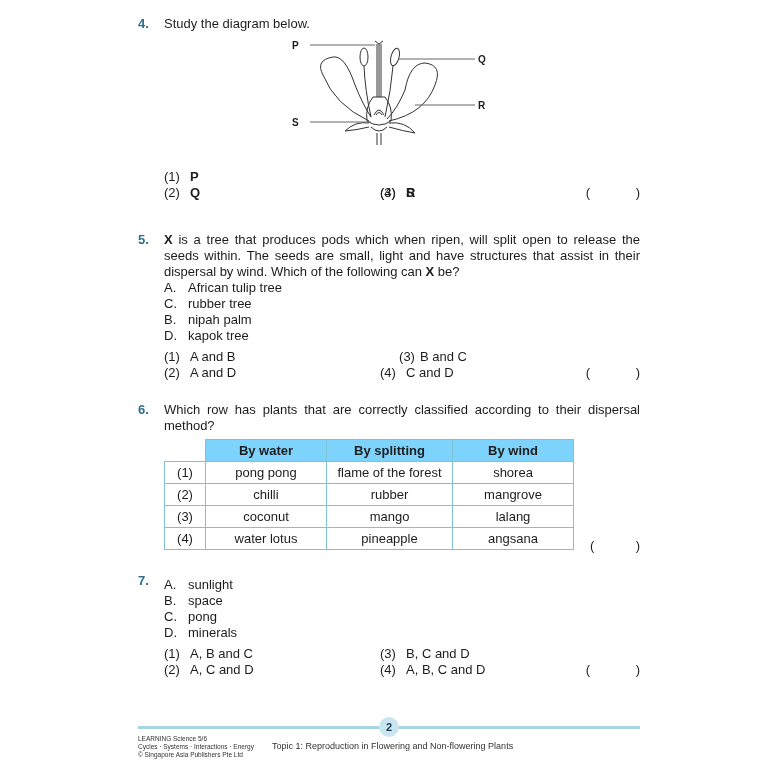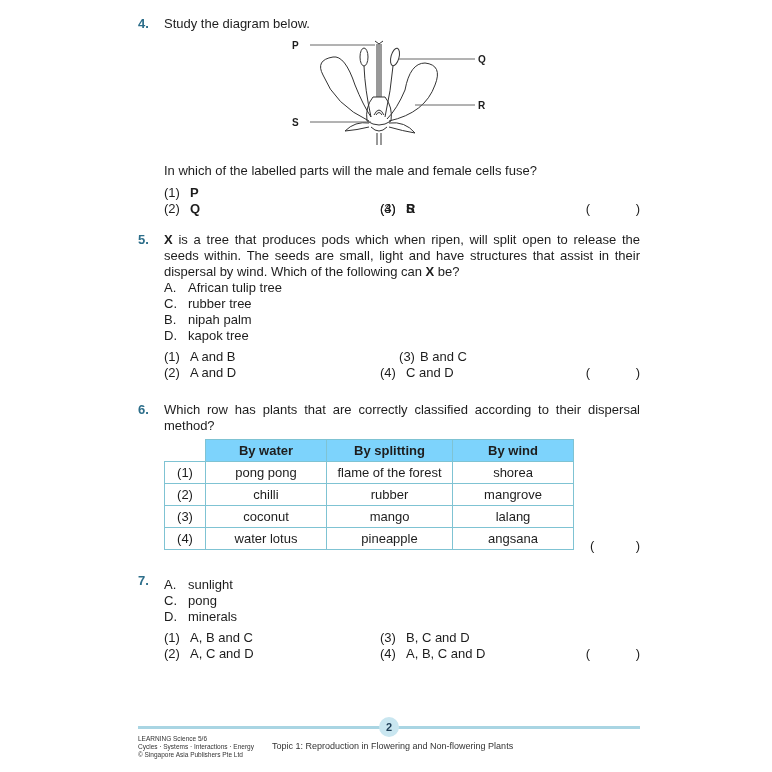--- a/index.html
+++ b/index.html
@@ -70,21 +70,20 @@
     <line x1="114" y1="24" x2="190" y2="24" stroke="#666"></line>
     <line x1="130" y1="70" x2="190" y2="70" stroke="#666"></line>
     <line x1="25" y1="87" x2="86" y2="87" stroke="#666"></line>
   </svg>
   <span style="position:absolute; left:292px; top:40px; font-size:10px; font-weight:bold;">P</span>
   <span style="position:absolute; left:478px; top:54px; font-size:10px; font-weight:bold;">Q</span>
   <span style="position:absolute; left:478px; top:100px; font-size:10px; font-weight:bold;">R</span>
   <span style="position:absolute; left:292px; top:117px; font-size:10px; font-weight:bold;">S</span>
 
   <div class="q" style="top:163px;">
-    <div class="qtext">In which of the labelled parts will the male and female cells fuse?</div>
     <div class="opts" style="margin-top:6px;">
       <div class="opt" style="left:0; top:0;"><span class="lbl">(1)</span><b>P</b></div>
       <div class="opt" style="left:0; top:16px;"><span class="lbl">(2)</span><b>Q</b></div>
       <div class="opt" style="left:216px; top:16px;"><span class="lbl">(3)</span><b>R</b></div>
       <div class="opt" style="left:216px; top:16px;"><span class="lbl">(4)</span><b>S</b></div>
       <div class="bracket" style="top:16px;"><span class="lp">(</span><span>)</span></div>
     </div>
   </div>
 
   <div class="q" style="top:232px;">
@@ -146,20 +145,21 @@
     </table>
   <div class="bracket" style="position:absolute; left:590px; top:538px; width:50px; font-size:13px;">
     <span style="position:absolute; left:0;">(</span>
       <span style="position:absolute; right:0;">)</span>
   </div>
 
   <div class="q" style="top:573px;">
     <span class="qnum">7.</span>
     <div class="list" style="margin-top:4px;">
       <div class="li"><span class="l">A.</span><span>sunlight</span></div>
+      <div class="li"><span class="l">B.</span><span>space</span></div>
       <div class="li"><span class="l">C.</span><span>pong</span></div>
       <div class="li"><span class="l">D.</span><span>minerals</span></div>
     </div>
     <div class="opts" style="margin-top:5px;">
       <div class="opt" style="left:0; top:0;"><span class="lbl">(1)</span><span>A, B and C</span></div>
       <div class="opt" style="left:0; top:16px;"><span class="lbl">(2)</span><span>A, C and D</span></div>
       <div class="opt" style="left:216px; top:0;"><span class="lbl">(3)</span><span>B, C and D</span></div>
       <div class="opt" style="left:216px; top:16px;"><span class="lbl">(4)</span><span>A, B, C and D</span></div>
       <div class="bracket" style="top:16px;"><span class="lp">(</span><span>)</span></div>
     </div>

